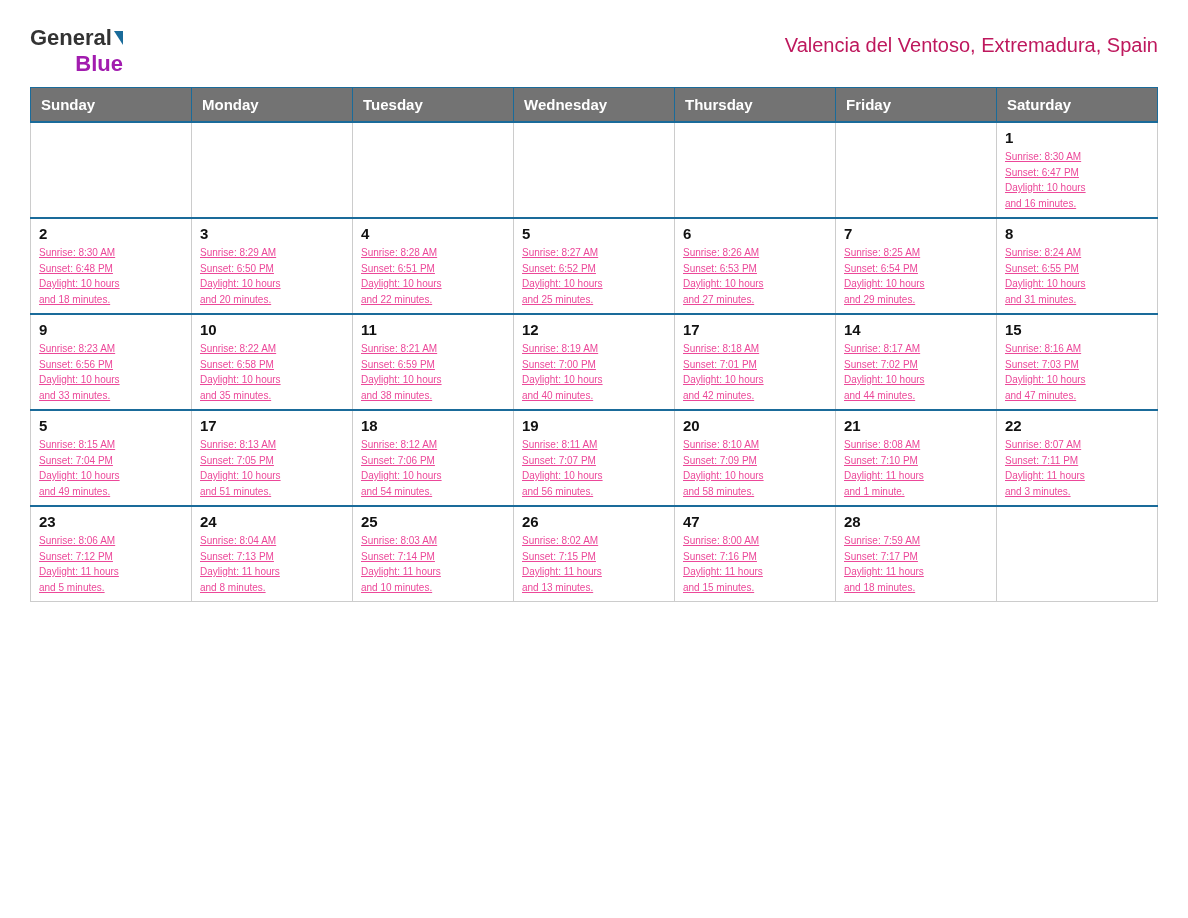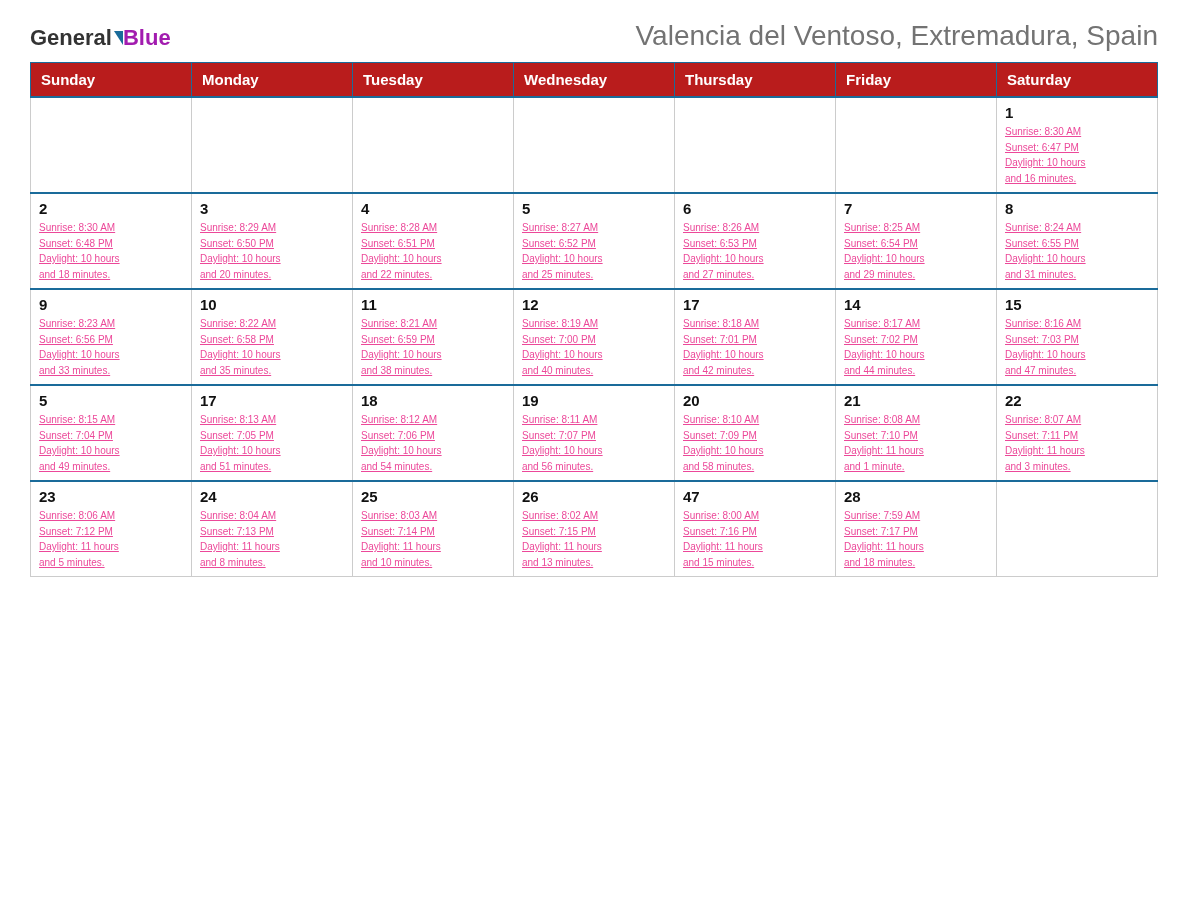--- a/index.html
+++ b/index.html
@@ -11,20 +11,21 @@
       min-height: 918px;
     }
     .header {
       display: flex;
       justify-content: space-between;
       align-items: flex-start;
       margin-bottom: 10px;
     }
     .logo {
       display: flex;
+      flex-direction: column;
       align-items: flex-end;
       margin-top: 5px;
     }
     .logo-text-general {
       font-size: 22px;
       font-weight: bold;
       color: #333;
     }
     .logo-arrow {
       display: inline-block;
@@ -48,31 +49,31 @@
     .title-block {
       text-align: right;
     }
     .title-block h1 {
       font-size: 52px;
       font-weight: bold;
       color: #111;
       line-height: 1.1;
     }
     .title-block .subtitle {
-      font-size: 28px;
-      color: #737373;
-      margin-top: 0;
+      font-size: 20px;
+      color: #be185d;
+      margin-top: 14px;
     }
     .calendar {
       width: 100%;
       border-collapse: collapse;
       margin-top: 8px;
     }
     .calendar thead th {
-      background-color: #b91c1c;
+      background-color: #737373;
       color: #fff;
       font-size: 15px;
       font-weight: bold;
       padding: 8px 10px;
       text-align: left;
       border: 1px solid #1a6b9a;
     }
     .calendar tbody td {
       border: 1px solid #ccc;
       vertical-align: top;

